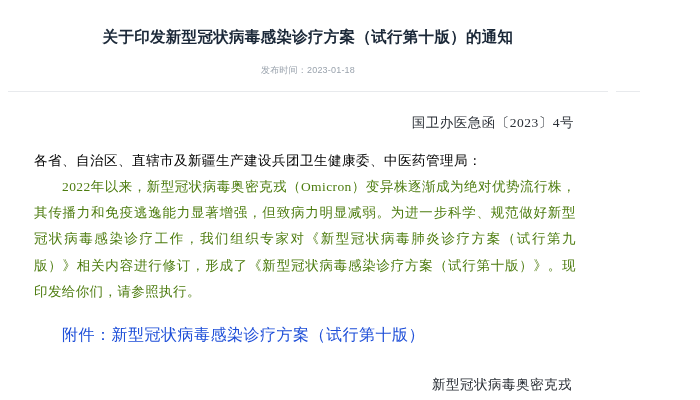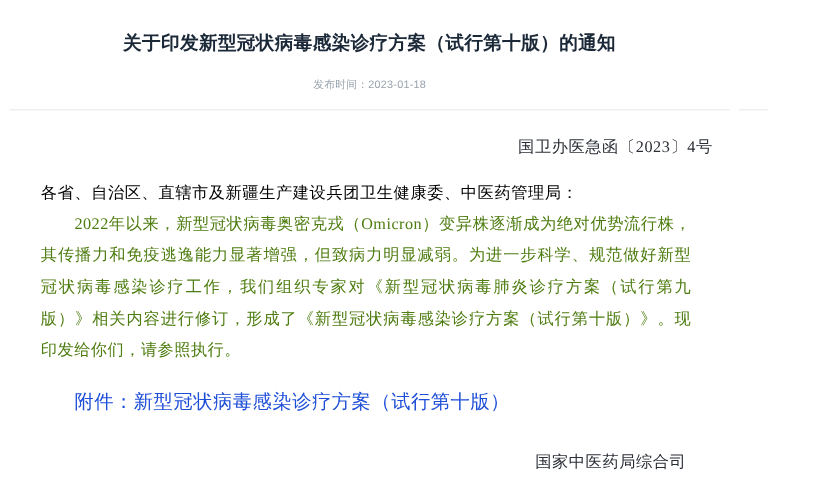--- a/index.html
+++ b/index.html
@@ -41,21 +41,21 @@
   .divider {
     margin: 14px auto 0 auto;
     width: 640px;
     height: 1px;
     background: #e8eaed;
   }
   .doc-number {
     text-align: right;
     font-size: 13.5px;
     color: #2a2f36;
-    margin: 22px 22px 0 0;
+    margin: 22px 42px 0 0;
     letter-spacing: 0.5px;
   }
   .salutation {
     font-size: 13.5px;
     color: #000000;
     margin: 20px 0 0 34px;
     letter-spacing: 0.5px;
   }
   .body-text {
     font-size: 13.5px;
@@ -114,20 +114,20 @@
 
   <div class="doc-number">国卫办医急函〔2023〕4号</div>
 
   <div class="salutation">各省、自治区、直辖市及新疆生产建设兵团卫生健康委、中医药管理局：</div>
 
   <div class="body-text">2022年以来，新型冠状病毒奥密克戎（Omicron）变异株逐渐成为绝对优势流行株，其传播力和免疫逃逸能力显著增强，但致病力明显减弱。为进一步科学、规范做好新型冠状病毒感染诊疗工作，我们组织专家对《新型冠状病毒肺炎诊疗方案（试行第九版）》相关内容进行修订，形成了《新型冠状病毒感染诊疗方案（试行第十版）》。现印发给你们，请参照执行。</div>
 
   <div class="attachment">附件：新型冠状病毒感染诊疗方案（试行第十版）</div>
 
   <div class="signatures">
-    <span>国家中医药局综合司</span>
+    <span>新型冠状病毒奥密克戎</span>
   </div>
 
   <div class="sign-date">2023年1月5日</div>
 
   <div class="edge-left"></div>
   <div class="edge-right"></div>
 </div>
 
 </body></html>

